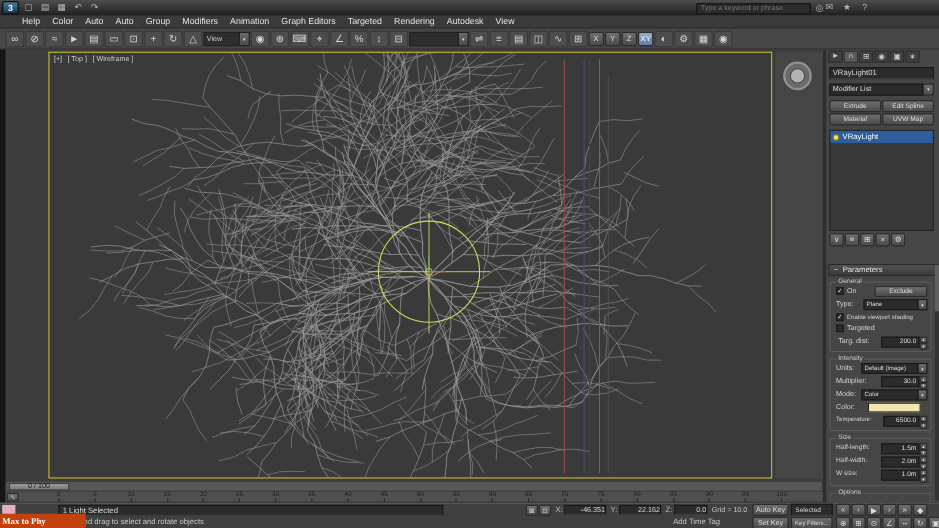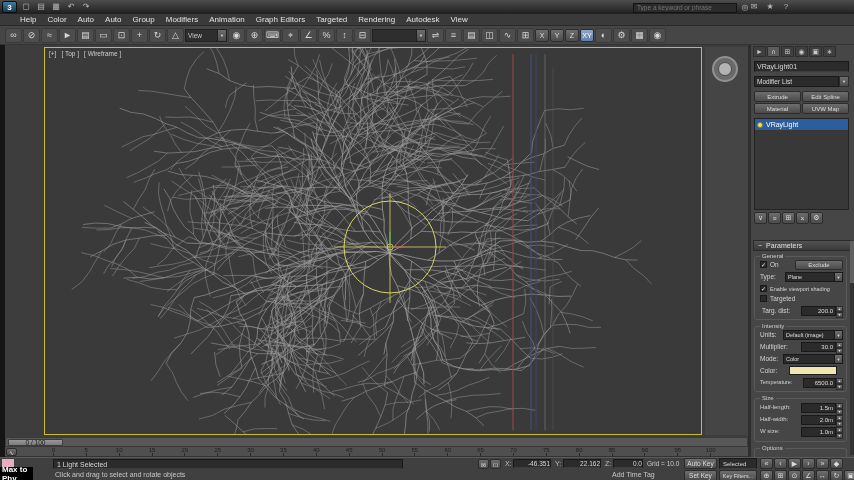--- a/index.html
+++ b/index.html
@@ -96,22 +96,22 @@
   .spin{height:10px;display:flex;position:absolute;}
   .spin .val{flex:1;background:#2b2b2b;border:1px solid #191919;font-size:6px;color:#ddd;display:flex;
       align-items:center;justify-content:flex-end;padding:0 2px;}
   .spin .arrs{width:7px;display:flex;flex-direction:column;}
   .spin .arrs span{flex:1;background:linear-gradient(#6e6e6e,#4b4b4b);border:1px solid #2c2c2c;color:#ddd;
       font-size:3.5px;line-height:4px;display:flex;align-items:center;justify-content:center;}
   #swatch{position:absolute;height:9px;border:1px solid #1c1c1c;}
   #pscroll{position:absolute;left:99px;top:195px;width:4px;height:215px;background:#333;}
   #pscroll .thumb{position:absolute;left:0;top:1px;width:4px;height:42px;background:#606060;}
   
-  #caption{left:0;top:467px;width:33px;height:13px;background:#000000;color:#fff;font-size:8px;
-           display:flex;align-items:center;padding-left:2px;font-weight:bold;}
+  #caption{left:0;top:467px;width:78px;height:13px;background:#c2410c;color:#fff;font-size:8px;
+           display:flex;align-items:center;padding-left:2px;font-weight:bold;font-family:Liberation Serif, serif;}
 </style>
 </head>
 <body>
 
 <div id="app">
 
   <div id="titlebar" class="abs">
     <div id="appbtn" class="abs">3</div>
     <div id="qaccess" class="abs">
       <div class="ticon" style="">

